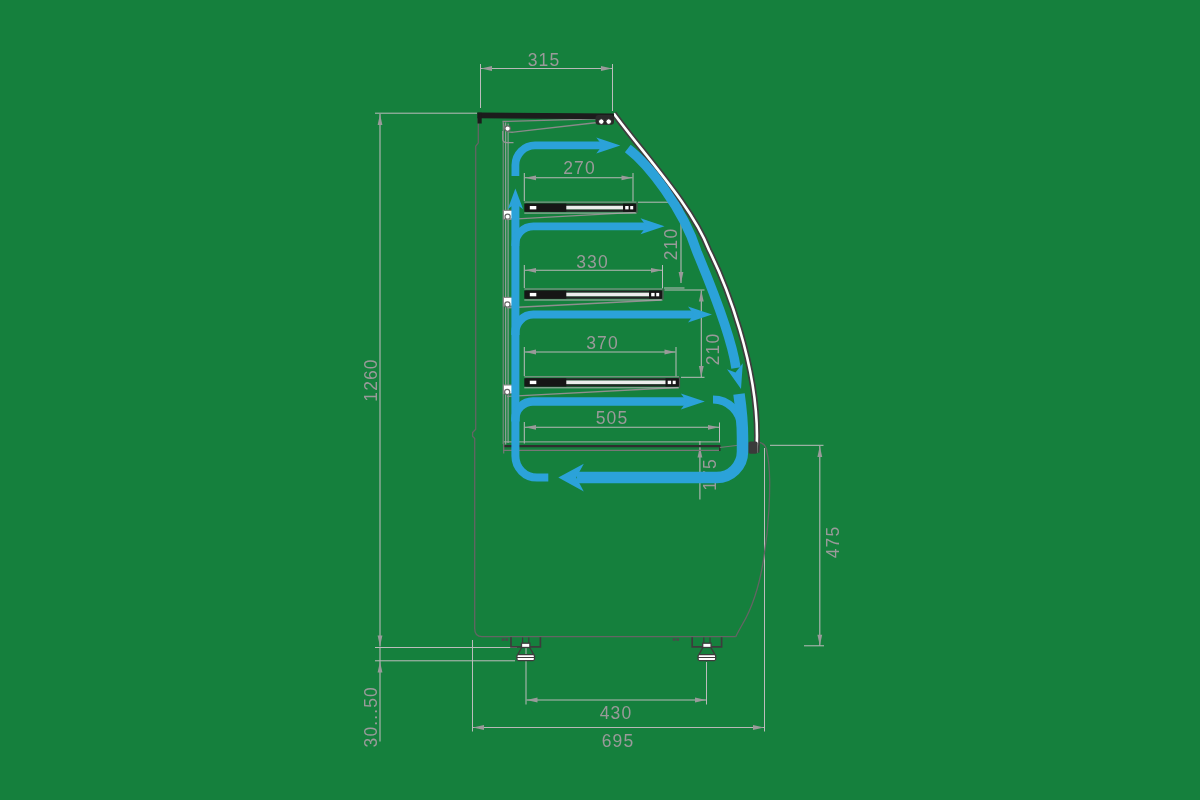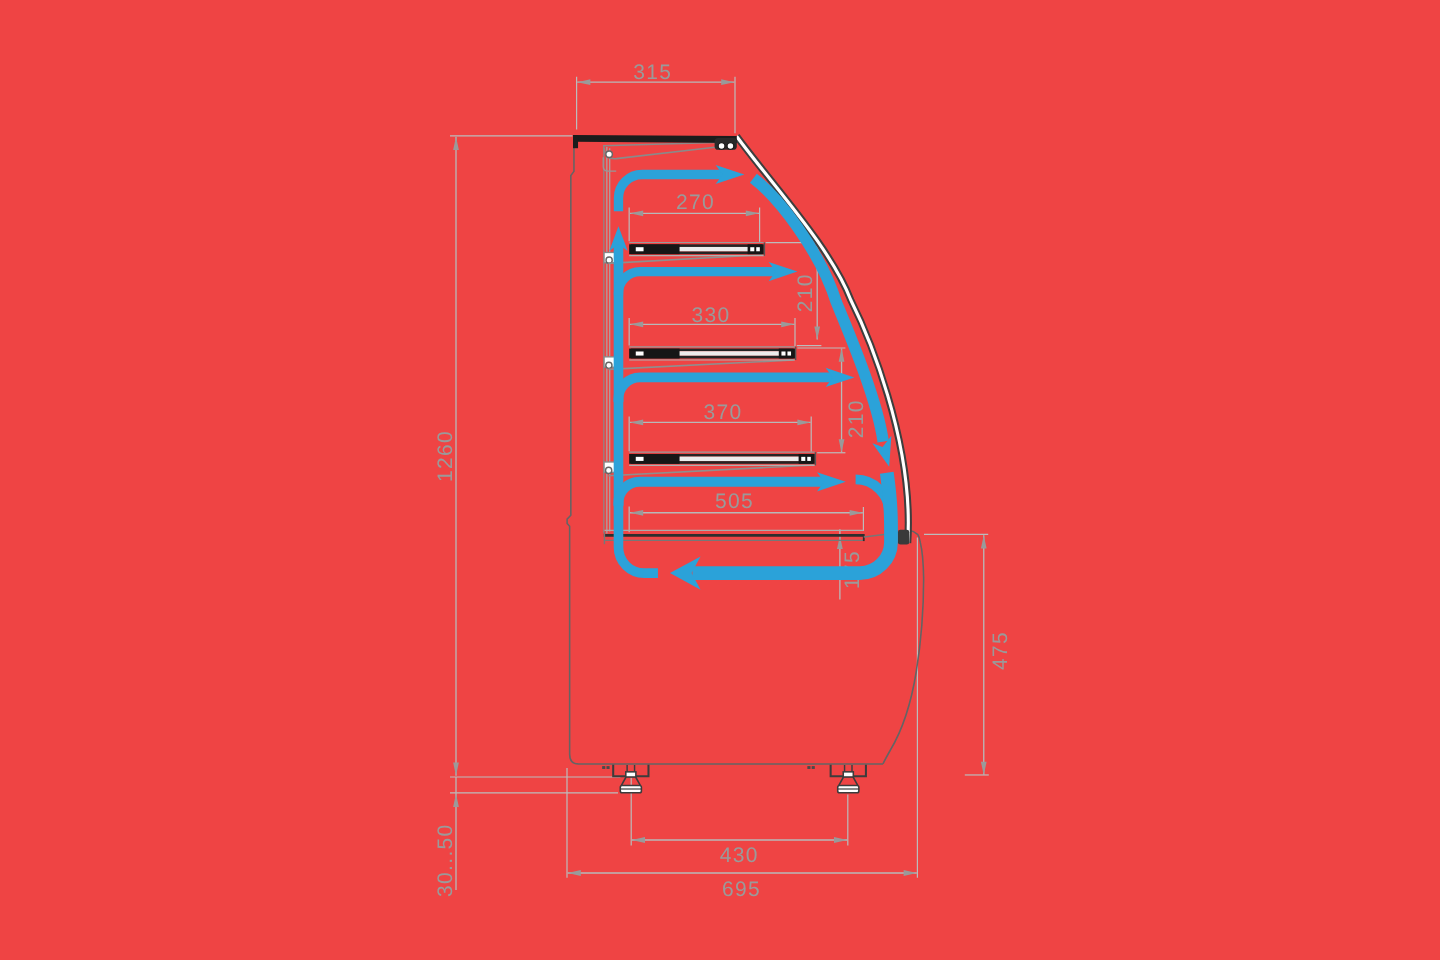--- a/index.html
+++ b/index.html
@@ -1,16 +1,16 @@
 <!DOCTYPE html>
 <html><head>
 <meta charset="utf-8">
 <style>
   html,body{margin:0;padding:0;background:#ffffff;}
-  .wrap{width:1200px;height:800px;background:#ef4444;position:relative;overflow:hidden;}
+  .wrap{width:1200px;height:800px;background:#15803d;position:relative;overflow:hidden;}
   svg{display:block;}
   text{font-family:"Liberation Sans",sans-serif;fill:#9a9a9a;font-size:17.5px;letter-spacing:1.1px;}
 </style>
 </head>
 <body>
 
 <div class="wrap">
 <svg width="1200" height="800" viewBox="0 0 1200 800">
 <defs>
 <path id="da" d="M0,0 L11,-2.4 L11,2.4 Z" fill="#9a9a9a"></path>

